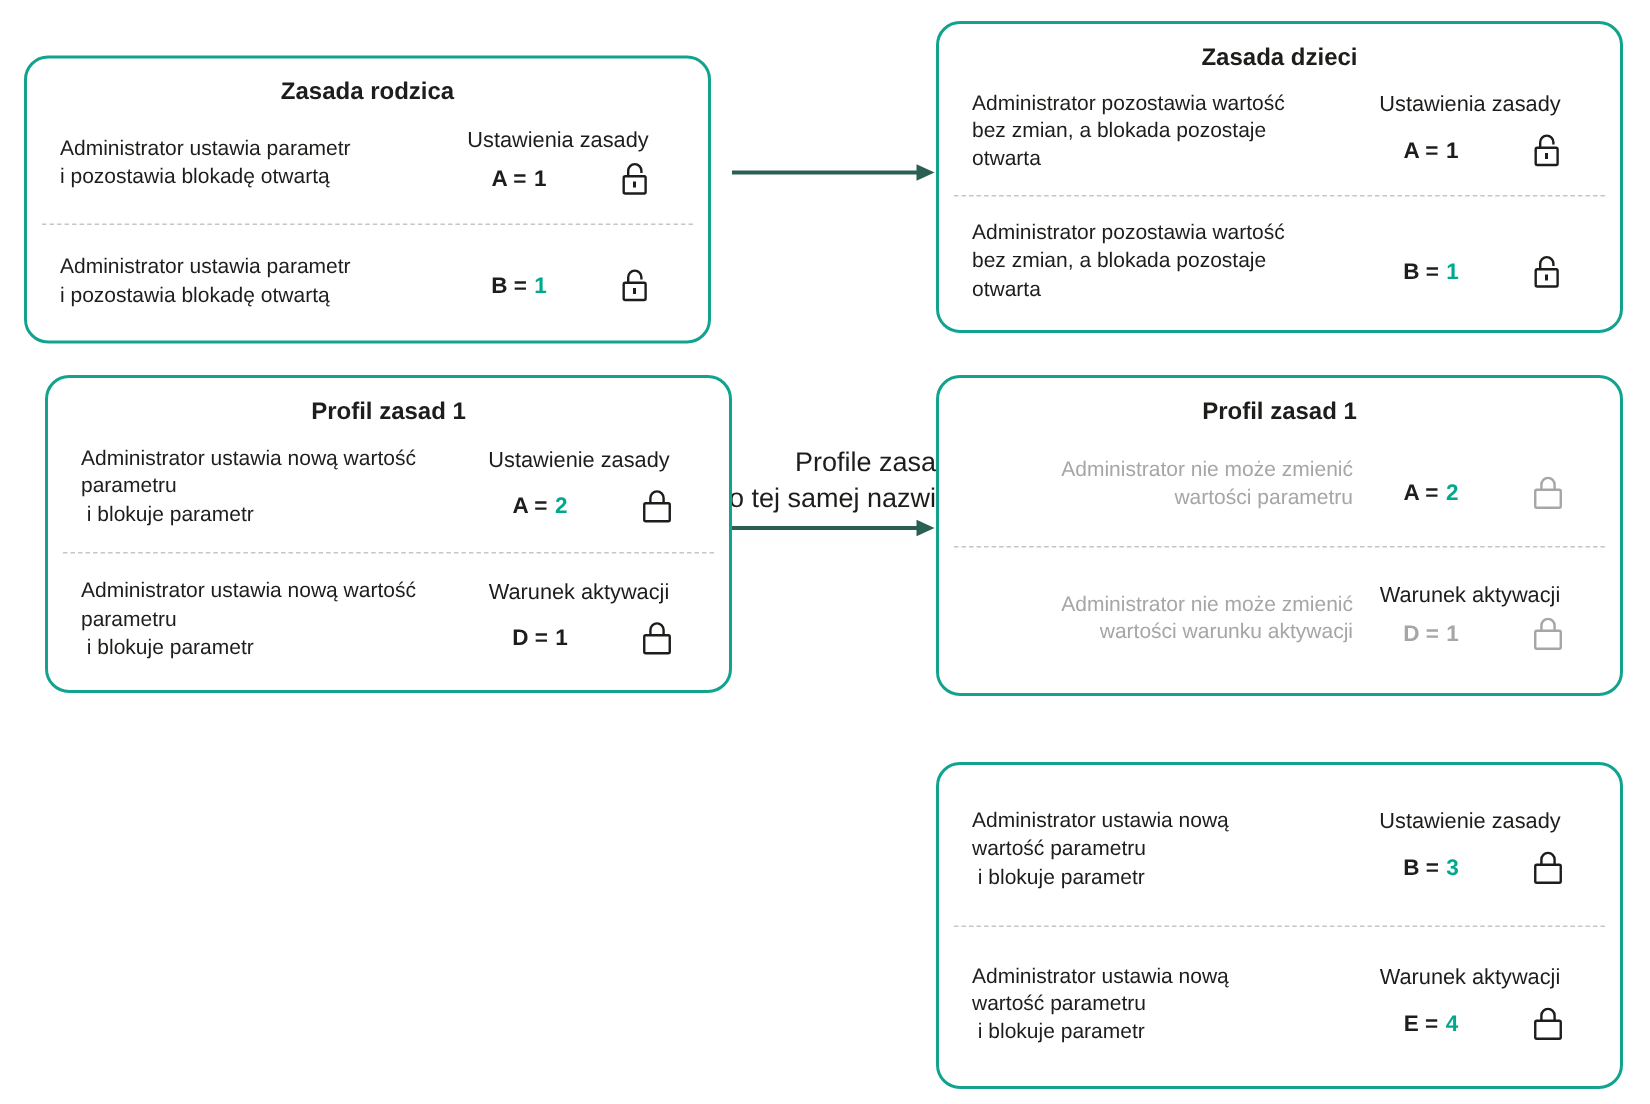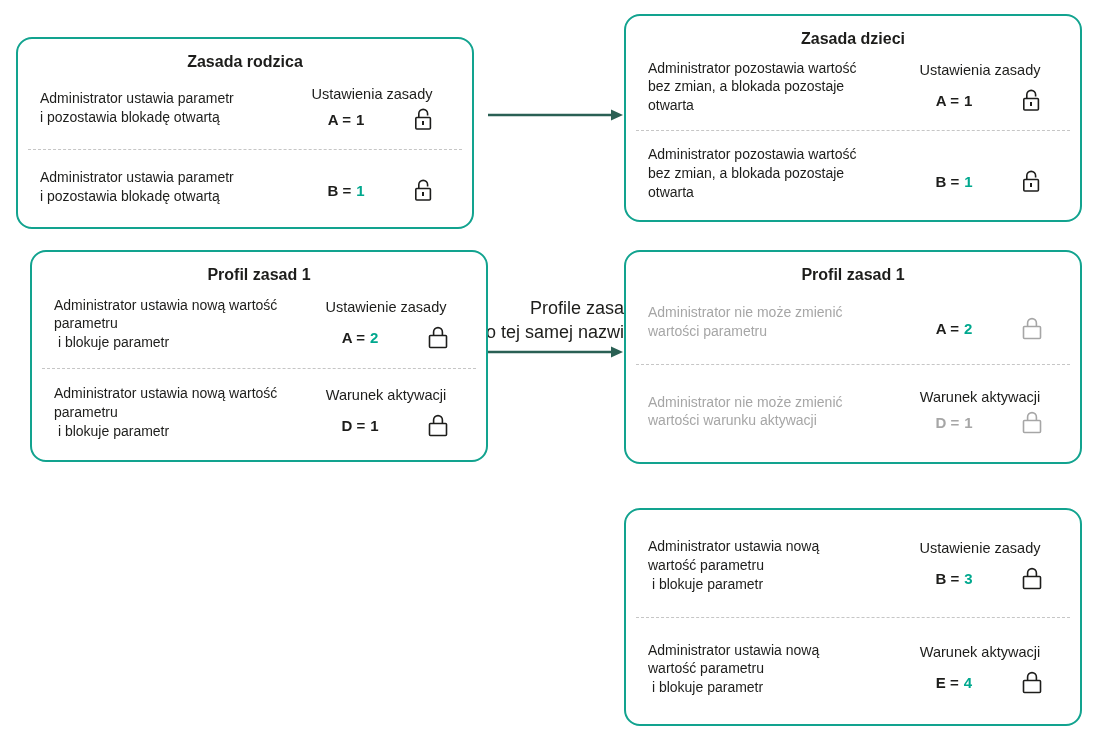--- a/index.html
+++ b/index.html
@@ -25,21 +25,21 @@
     align-items:center;align-content:center;
     padding:4px 0;flex:1;
   }
   .desc{grid-area:desc;font-size:14px;line-height:1.34;white-space:pre-line;align-self:center;}
   .rlabel{grid-area:label;font-size:14.5px;line-height:1.3;text-align:center;white-space:pre-line;padding-bottom:3px;}
   .pv{grid-area:value;display:flex;justify-content:center;align-items:baseline;gap:5px;font-weight:bold;font-size:15px;}
   .lock{grid-area:lock;display:flex;justify-content:center;align-items:center;color:var(--text);}
   .lock svg{display:block;}
 
   .teal{color:var(--accent);}
-  .muted{color:var(--muted);}
+  .muted{color:var(--muted);text-align:right;}
   .lock.muted{color:var(--muted);}
 
   .divider{border-top:1.6px dashed var(--divider);margin:6px -12px;}
 
   .overlay{position:absolute;left:0;top:0;pointer-events:none;}
   .arrow-line{stroke:var(--arrow);stroke-width:2.6;}
   .arrow-head{fill:var(--arrow);}
 
   .arrow-label{
     position:absolute;left:478px;top:296px;width:156px;

